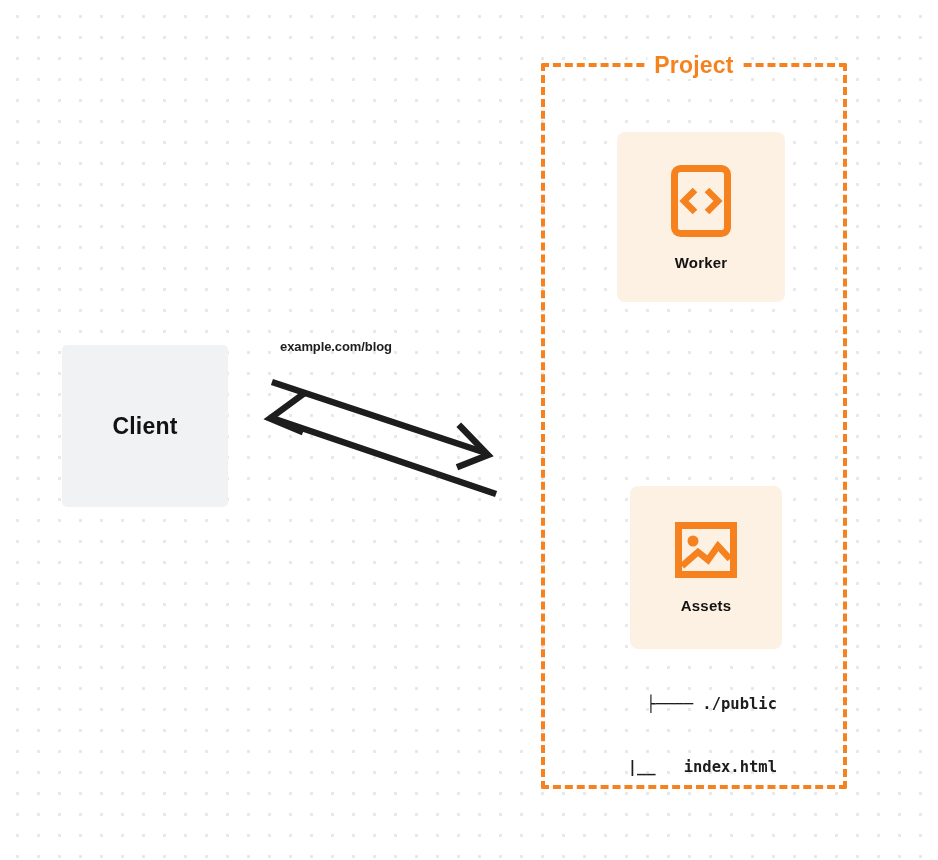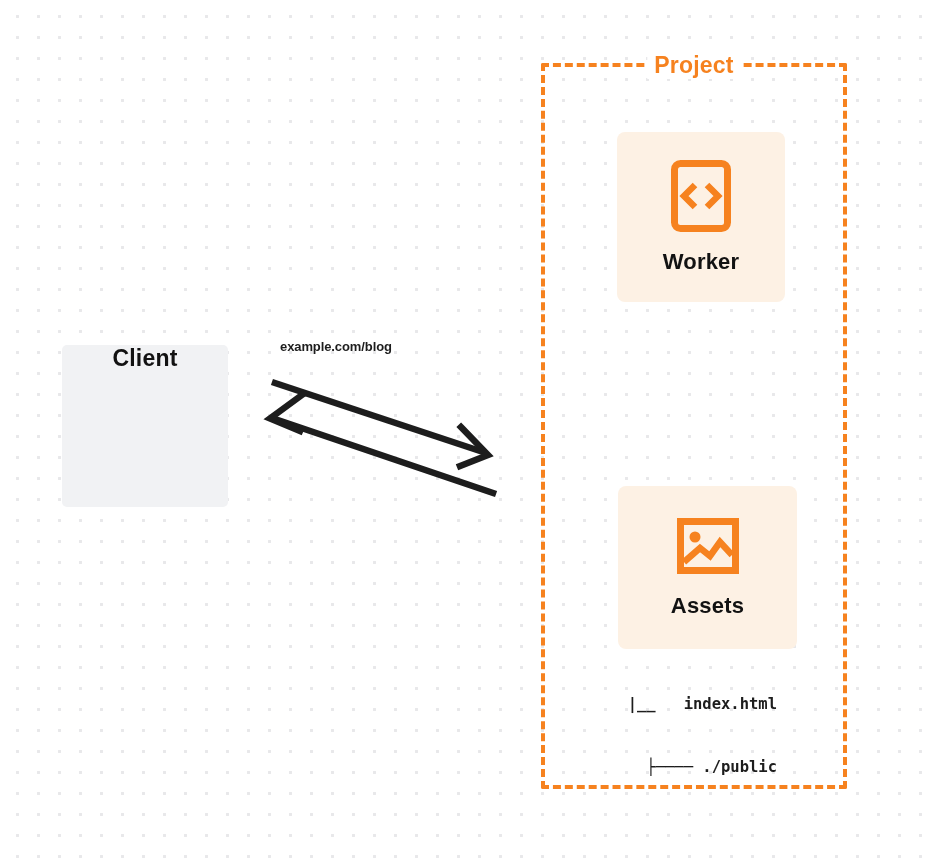--- a/index.html
+++ b/index.html
@@ -27,20 +27,21 @@
   
   #client-node {
     position: absolute;
     left: 62px;
     top: 345px;
     width: 166px;
     height: 162px;
     background: #f1f2f4;
     border-radius: 5px;
     display: flex;
+    align-items: center;
     justify-content: center;
   }
   #client-node .node-label {
     font-size: 23px;
     font-weight: bold;
     color: #121212;
     letter-spacing: 0.2px;
   }
 
   
@@ -97,35 +98,35 @@
     align-items: center;
     justify-content: center;
   }
   #worker-card {
     left: 72px;
     top: 65px;
     width: 168px;
     height: 170px;
   }
   #assets-card {
-    left: 73px;
+    left: 85px;
     top: 419px;
-    width: 179px;
+    width: 152px;
     height: 163px;
   }
   .service-card .card-icon {
     display: block;
     line-height: 0;
     margin-bottom: 16px;
   }
   #assets-card .card-icon {
     margin-bottom: 18px;
   }
   .service-card .card-label {
-    font-size: 22px;
+    font-size: 15px;
     font-weight: bold;
     color: #121212;
     letter-spacing: 0.2px;
   }
 
   
   #file-tree {
     position: absolute;
     left: 0px;
     top: 585px;
@@ -190,19 +191,19 @@
         <svg width="64" height="58" viewBox="0 0 64 58">
           <rect x="4.5" y="4.5" width="55" height="49" fill="none" stroke="#f6821f" stroke-width="7"></rect>
           <circle cx="19" cy="20" r="5.5" fill="#f6821f"></circle>
           <polyline points="8,45 24,31 34,39 44,25 56,38" fill="none" stroke="#f6821f" stroke-width="6.5" stroke-linecap="butt" stroke-linejoin="miter"></polyline>
         </svg>
       </span>
       <span class="card-label">Assets</span>
     </div>
 
     <div id="file-tree">
+      <span class="tree-line">├──── ./public</span>
       <span class="tree-line">     |__   index.html</span>
-      <span class="tree-line">├──── ./public</span>
       
     </div>
 
   </div>
 </div>
 
 </body></html>

